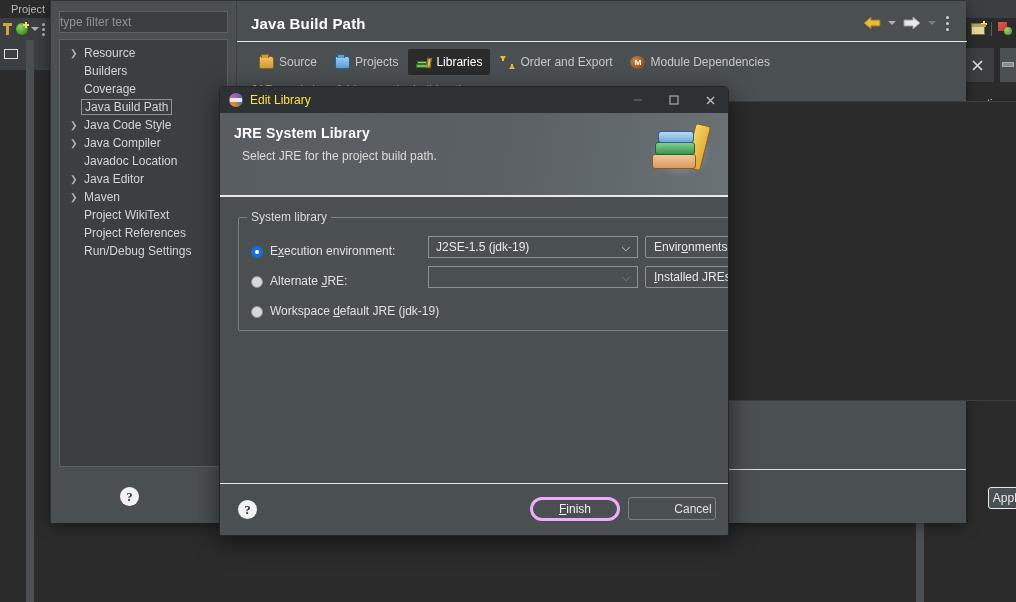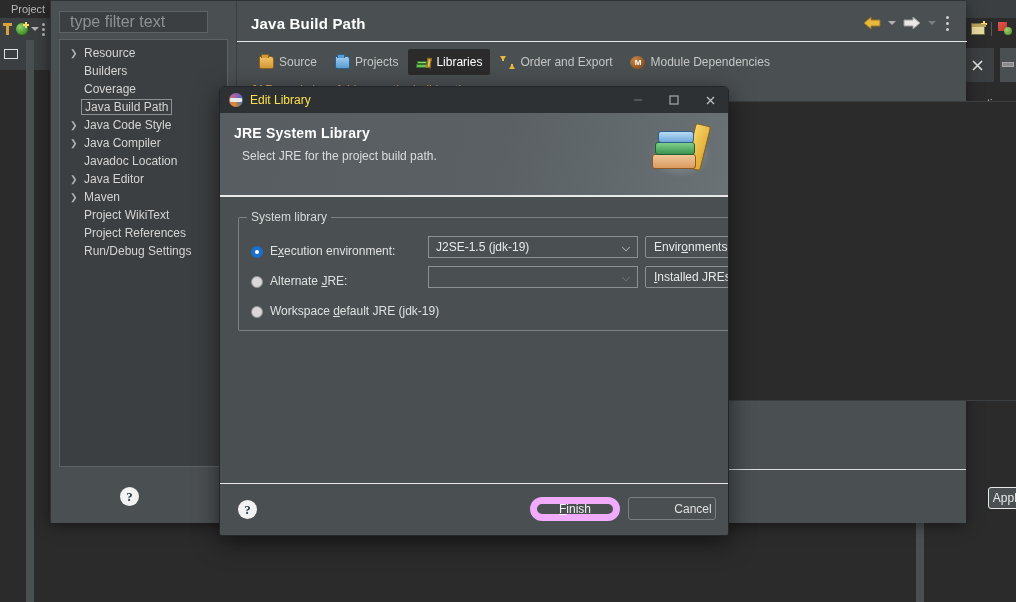--- a/index.html
+++ b/index.html
@@ -135,23 +135,23 @@
     position: absolute; left: 50px; top: 0; width: 915px; height: 522px;
     background: #4a4f52;
     border: 1px solid #2f3234;
     box-shadow: 0 3px 14px rgba(0,0,0,.5);
   }
   .prefs-left {
     position: absolute; left: 0; top: 0; width: 185px; height: 522px;
     background: #4a4f52; padding: 10px 8px;
   }
   .filter-input {
-    width: 149px; height: 22px; background: #3c3f41;
+    width: 169px; height: 22px; background: #3c3f41;
     border: 1px solid #5e6366; color: #8d9194;
-    padding: 0 10px; font-size: 16px; line-height: 20px;
+    padding: 0 0; font-size: 12px; line-height: 20px;
     display: flex; align-items: center;
   }
   .tree {
     position: absolute; left: 8px; top: 38px; width: 169px; height: 428px;
     background: #3c3f41; border: 1px solid #5e6366; padding: 4px 0; overflow: hidden;
   }
   .tree-item {
     height: 18px; display: flex; align-items: center; font-size: 12px;
     color: #d4d4d4; padding-left: 10px; white-space: nowrap;
   }
@@ -342,21 +342,21 @@
     padding: 0 8px; white-space: nowrap;
   }
 
   .dlg-foot {
     position: absolute; left: 0; bottom: 0; width: 510px; height: 52px;
     border-top: 1px solid #e9e9e9; background: #4a4f52;
   }
   .dlg-help { position: absolute; left: 18px; top: 16px; }
   .btn-finish {
     position: absolute; left: 310px; top: 13px; width: 90px; height: 24px;
-    background: #4a4f52; border: 7px solid #f0abfc; border-radius: 12px;
+    background: #4a4f52; border: 3px solid #f0abfc; border-radius: 12px;
     color: #f0f0f0; font-size: 12px; display: flex; align-items: center; justify-content: center;
   }
   .btn-cancel-dlg {
     position: absolute; left: 408px; top: 13px; width: 88px; height: 23px;
     background: #4a4f52; border: 1px solid #7b8083; border-radius: 3px;
     color: #e0e0e0; font-size: 12px; display: flex; align-items: center; justify-content: center; padding-left: 42px;
   }
   .u { text-decoration: underline; }
 </style>
 </head>

